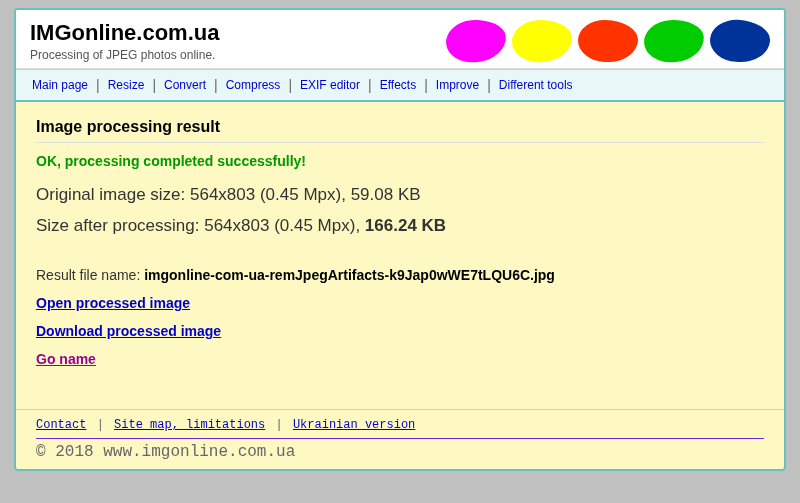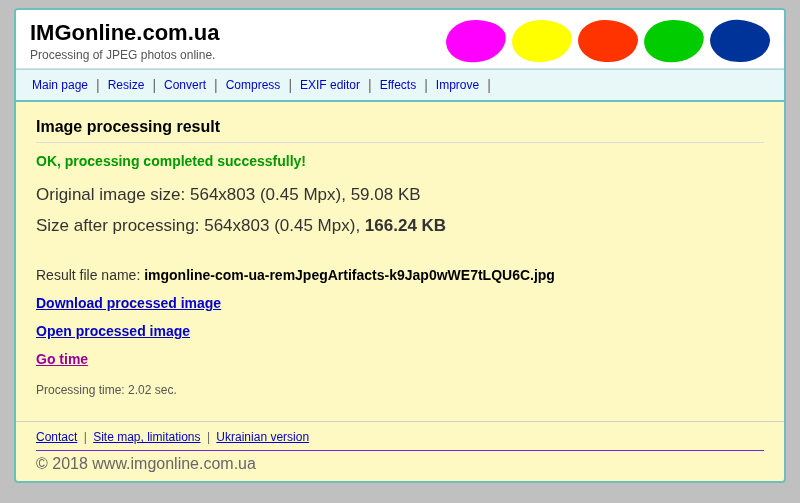--- a/index.html
+++ b/index.html
@@ -137,21 +137,22 @@
     .processing-time {
       font-size: 12px;
       color: #555;
       margin-top: 8px;
       margin-bottom: 8px;
     }
     
     .footer {
       border-top: 1px solid #ccc;
       padding: 8px 20px 4px 20px;
-      margin-top: 6px;
+      margin-top: 16px;
+      font-family: Liberation Mono, monospace;
     }
     .footer-links {
       font-size: 12px;
       margin-bottom: 6px;
     }
     .footer-link {
       color: #0000cc;
       text-decoration: underline;
       cursor: pointer;
     }
@@ -196,38 +197,38 @@
         <a class="nav-item" href="#">Convert</a>
         <span class="nav-separator">|</span>
         <a class="nav-item" href="#">Compress</a>
         <span class="nav-separator">|</span>
         <a class="nav-item" href="#">EXIF editor</a>
         <span class="nav-separator">|</span>
         <a class="nav-item" href="#">Effects</a>
         <span class="nav-separator">|</span>
         <a class="nav-item" href="#">Improve</a>
         <span class="nav-separator">|</span>
+        <a class="nav-item" href="#">Different tools</a>
       </div>
 
     <div class="content">
       <div class="section-title">Image processing result</div>
       <div class="success-text">OK, processing completed successfully!</div>
       <div class="info-text">Original image size: 564x803 (0.45 Mpx), 59.08 KB</div>
       <div class="info-text">
         <span>Size after processing: 564x803 (0.45 Mpx),</span>
         <span class="bold-size">166.24 KB</span>
       </div>
       <div class="filename-row">
         <span>Result file name:</span>
         <span class="filename-value">imgonline-com-ua-remJpegArtifacts-k9Jap0wWE7tLQU6C.jpg</span>
       </div>
+      <a class="action-link" href="#">Open processed image</a>
       <a class="action-link" href="#">Download processed image</a>
-      <a class="action-link" href="#">Open processed image</a>
-      <a class="go-back-link" href="#">Go time</a>
-      <div class="processing-time">Processing time: 2.02 sec.</div>
+      <a class="go-back-link" href="#">Go name</a>
     </div>
 
     <div class="footer">
       <div class="footer-links">
         <a class="footer-link" href="#">Contact</a>
         <span class="footer-sep">|</span>
         <a class="footer-link" href="#">Site map, limitations</a>
         <span class="footer-sep">|</span>
         <a class="footer-link" href="#">Ukrainian version</a>
       </div>

